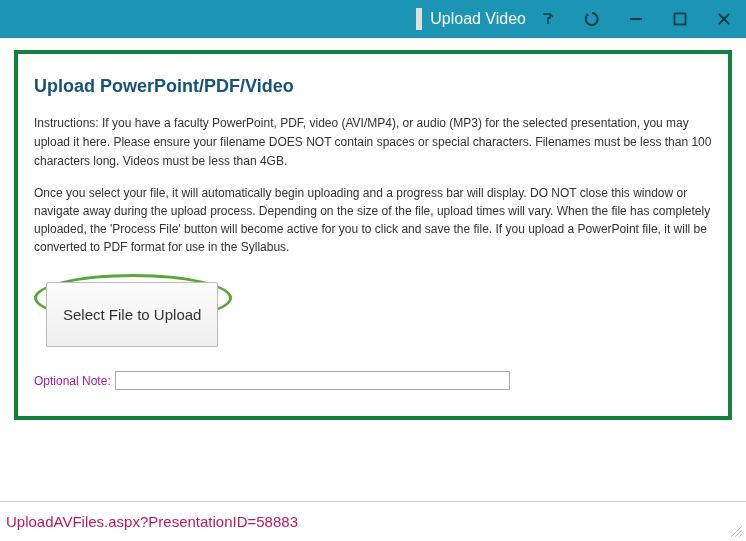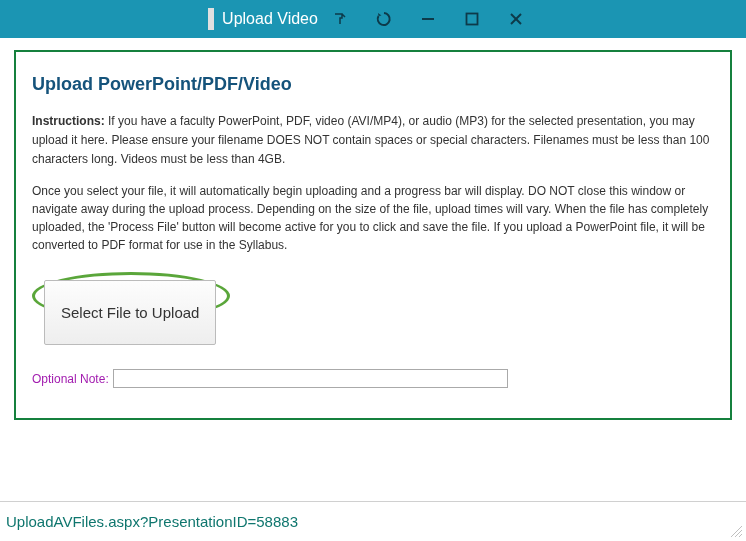--- a/index.html
+++ b/index.html
@@ -12,21 +12,21 @@
       background: #ffffff;
       width: 746px;
       height: 541px;
       overflow: hidden;
     }
     .titlebar {
       background: #1b95b3;
       height: 38px;
       display: flex;
       align-items: center;
-      justify-content: center;
+      justify-content: flex-end;
     }
     .title-left {
       display: flex;
       align-items: center;
     }
     .left-edge {
       width: 6px;
       height: 22px;
       background: #e0e0e0;
       margin-right: 8px;
@@ -49,35 +49,35 @@
       justify-content: center;
       color: #0d3a4a;
       cursor: pointer;
     }
     .content-area {
       padding: 12px 14px 6px 14px;
       height: calc(100% - 38px - 40px);
       background: #ffffff;
     }
     .panel {
-      border: 2px solid #15803d;
+      border: 4px solid #15803d;
       width: 100%;
       height: 370px;
       padding: 18px 16px 16px 16px;
       position: relative;
     }
     .panel-title {
       color: #15537b;
       font-size: 18px;
       font-weight: 700;
       margin-bottom: 16px;
       margin-top: 4px;
     }
     .instr-label {
-      font-weight: 700;
+      font-weight: 400;
       color: #333333;
       font-size: 12px;
     }
     .instr-text {
       font-size: 12px;
       color: #333333;
       line-height: 1.5;
     }
     .para {
       margin-bottom: 14px;
@@ -135,21 +135,21 @@
       border-top: 1px solid #d0d0d0;
       display: flex;
       align-items: center;
       padding-left: 6px;
       padding-right: 6px;
       background: #ffffff;
       position: relative;
     }
     .status-text {
       font-size: 15px;
-      color: #0f766e;
+      color: #be185d;
     }
     .resize-grip {
       position: absolute;
       right: 3px;
       bottom: 3px;
       width: 14px;
       height: 14px;
     }
   </style>
 </head>

